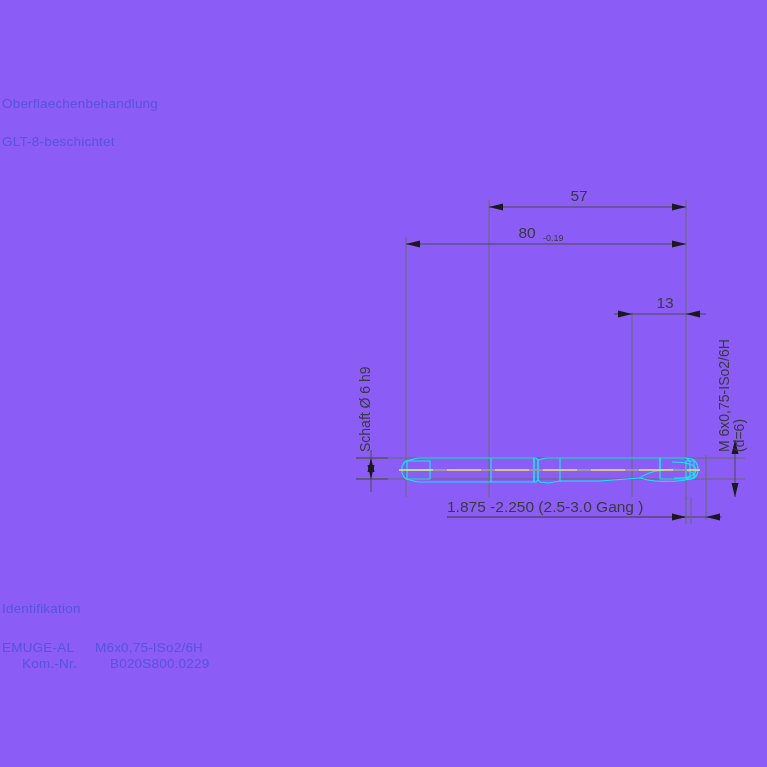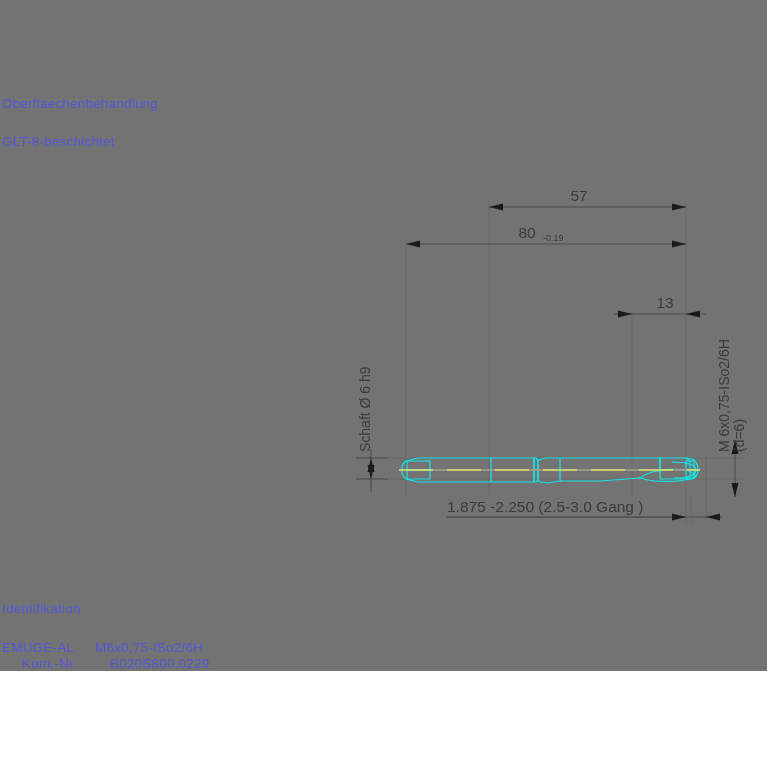--- a/index.html
+++ b/index.html
@@ -11,22 +11,22 @@
   body {
     width: 767px;
     height: 767px;
     font-family: "Liberation Sans", sans-serif;
     overflow: hidden;
     position: relative;
   }
   #drawing-root {
     position: relative;
     width: 767px;
-    height: 671px;
-    background: #737373;
+    height: 767px;
+    background: #8b5cf6;
     text-decoration: underline;
   }
   svg.cad {
     position: absolute;
     left: 0;
     top: 0;
     width: 767px;
     height: 767px;
     display: block;
   }

